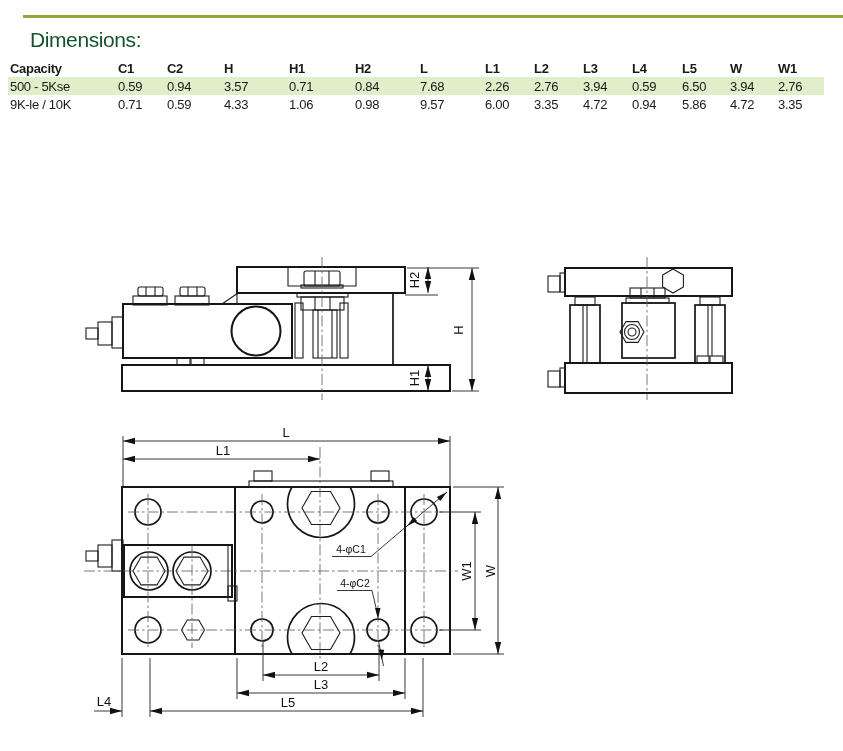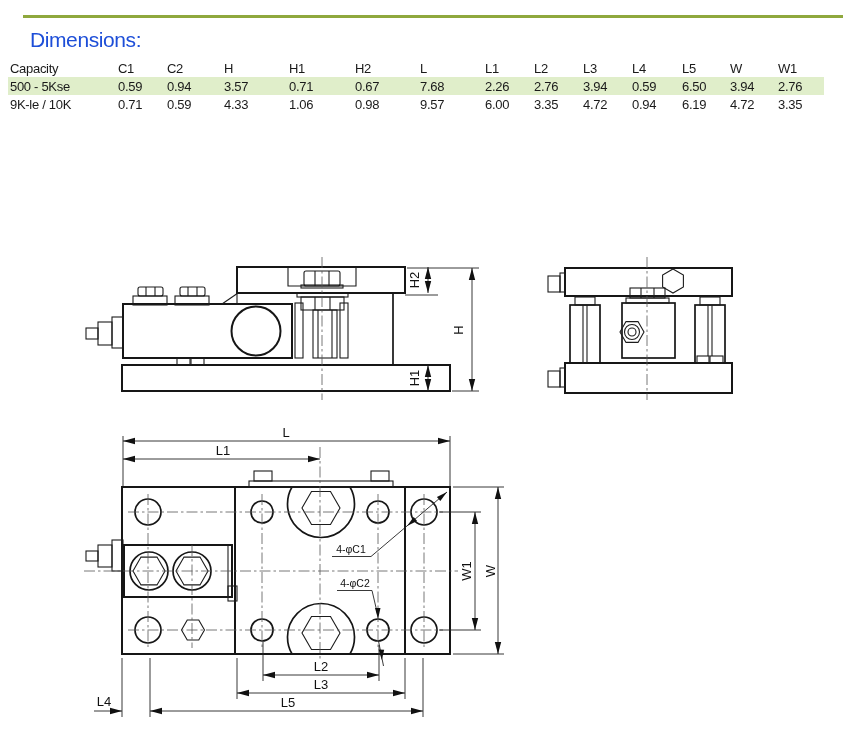--- a/index.html
+++ b/index.html
@@ -5,32 +5,32 @@
   html,body{margin:0;padding:0;}
   body{
     width:843px;height:751px;position:relative;background:#ffffff;
     font-family:"Liberation Sans","DejaVu Sans",sans-serif;color:#1a1a1a;
     overflow:hidden;
   }
   #drawing-layer{position:absolute;left:0;top:0;z-index:0;}
   #header-block{position:relative;z-index:1;}
   .accent-rule{margin:15px 0 0 23px;height:3px;background:var(--accent,#8fa83d);}
   .page-title{
-    margin:10px 0 7px 30px;font-size:21px;font-weight:normal;color:#1d4ed8;
+    margin:10px 0 7px 30px;font-size:21px;font-weight:normal;color:#14532d;
     letter-spacing:-0.4px;
   }
   table.dims{
     margin-left:8px;border-collapse:collapse;table-layout:fixed;width:816px;
     font-size:13px;letter-spacing:-0.3px;
   }
   table.dims td,table.dims th{
     padding:1px 0 1px 2px;text-align:left;white-space:nowrap;
     height:16px;vertical-align:middle;font-weight:normal;
   }
-  table.dims th{font-weight:normal;}
+  table.dims th{font-weight:bold;}
   td.capacity{font-weight:bold;margin-left:32px;}
   tr.hl{background:var(--highlight,#e0eeca);}
   
   .o{stroke:#161616;stroke-width:1.7;fill:none;}
   .o2{stroke:#161616;stroke-width:2;fill:none;}
   .d{stroke:#1c1c1c;stroke-width:1.1;fill:none;}
   .dim{stroke:#222;stroke-width:0.9;fill:none;}
   .cl{stroke:#555;stroke-width:0.8;fill:none;stroke-dasharray:11 3 2.5 3;}
   .ah{fill:#111;stroke:none;}
   text.dimlbl{font-family:"Liberation Sans","DejaVu Sans",sans-serif;font-size:13px;fill:#111;}
@@ -77,21 +77,21 @@
           <th>W1</th>
         </tr>
       </thead>
     <tbody>
         <tr class="hl">
           <td class="capacity">500 - 5Kse</td>
           <td>0.59</td>
           <td>0.94</td>
           <td>3.57</td>
           <td>0.71</td>
-          <td>0.67</td>
+          <td>0.84</td>
           <td>7.68</td>
           <td>2.26</td>
           <td>2.76</td>
           <td>3.94</td>
           <td>0.59</td>
           <td>6.50</td>
           <td>3.94</td>
           <td>2.76</td>
         </tr>
         <tr>
@@ -99,21 +99,21 @@
           <td>0.71</td>
           <td>0.59</td>
           <td>4.33</td>
           <td>1.06</td>
           <td>0.98</td>
           <td>9.57</td>
           <td>6.00</td>
           <td>3.35</td>
           <td>4.72</td>
           <td>0.94</td>
-          <td>6.19</td>
+          <td>5.86</td>
           <td>4.72</td>
           <td>3.35</td>
         </tr>
       </tbody>
   </table>
 </div>
 
 <svg id="drawing-layer" width="843" height="751" viewBox="0 0 843 751">
   <defs>
     <marker id="ar" markerUnits="userSpaceOnUse" markerWidth="14" markerHeight="10" refX="13" refY="5" orient="auto-start-reverse">

